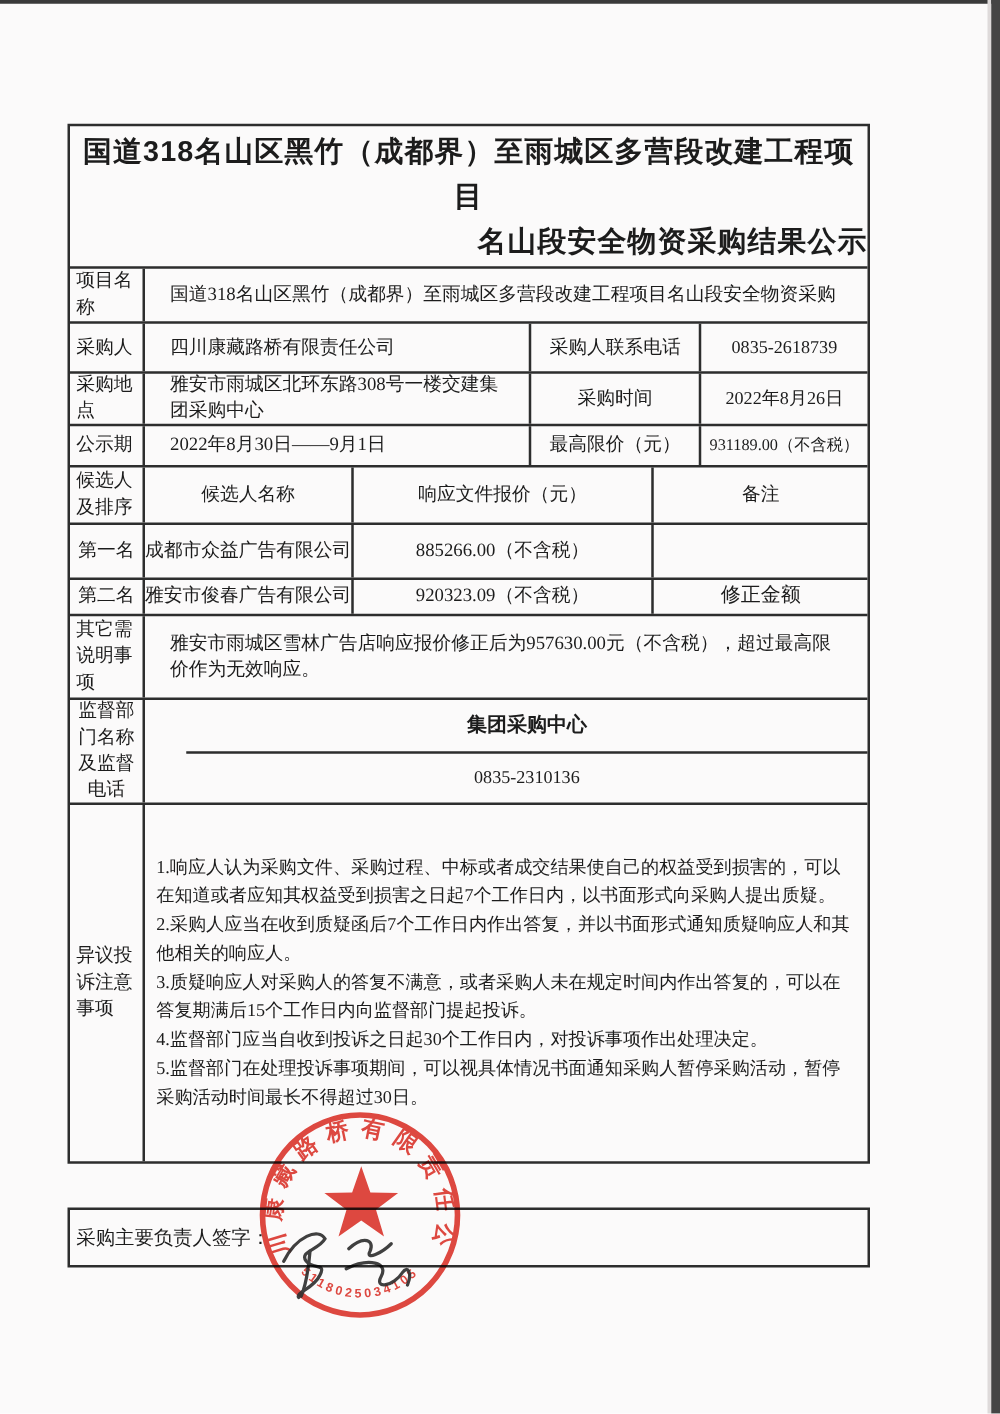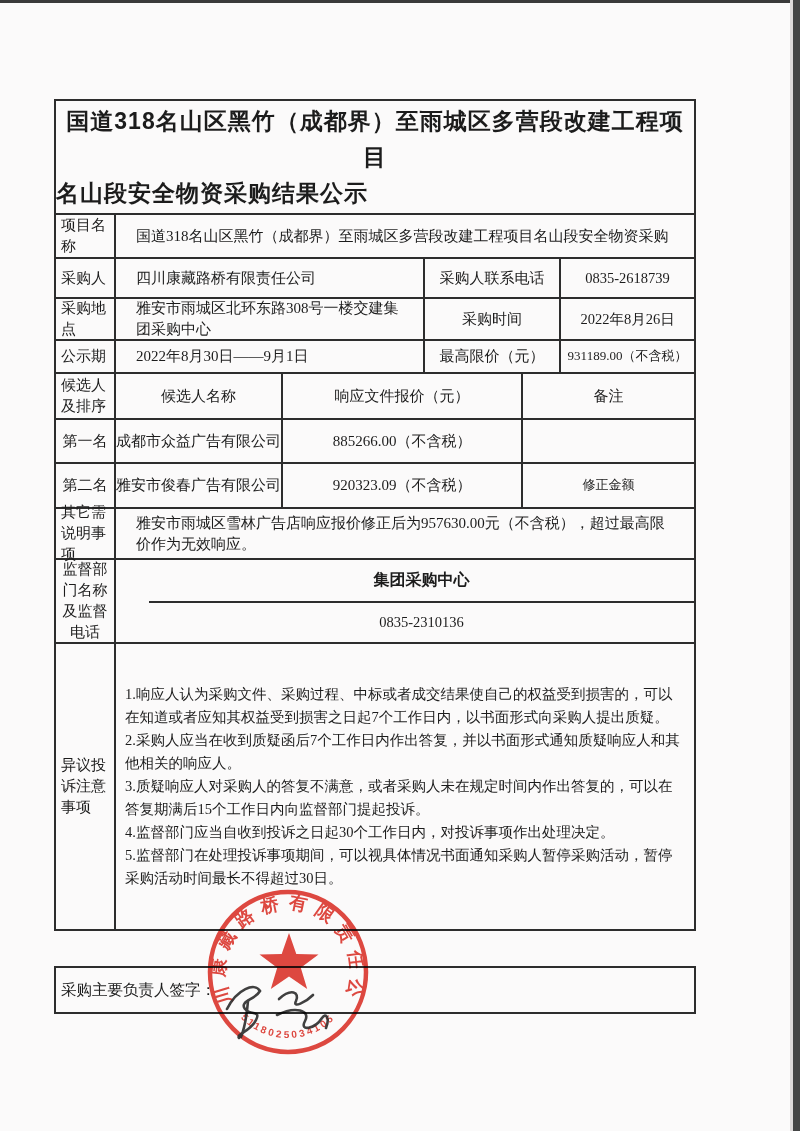--- a/index.html
+++ b/index.html
@@ -13,32 +13,32 @@
              border:2px solid #2d2d2d;background:transparent;}
   .row{display:flex;border-top:2px solid #2d2d2d;box-sizing:border-box;}
   .row.first{border-top:none;}
   .cell{box-sizing:border-box;display:flex;align-items:center;font-size:15px;line-height:1.4;}
   .bd-r{border-right:2px solid #2d2d2d;}
   .lbl{width:60px;flex:0 0 60px;padding:3px 5px;}
   .val{padding:3px 20px;}
   .c{justify-content:center;text-align:center;}
   .num{font-size:14.5px;}
 
-  .title-row{height:112px;display:flex;flex-direction:column;justify-content:center;align-items:flex-start;}
+  .title-row{height:112px;display:flex;flex-direction:column;justify-content:center;align-items:flex-end;}
   .title-line{font-family:"Liberation Sans","DejaVu Sans",sans-serif;font-weight:bold;
               font-size:23px;line-height:36px;letter-spacing:1px;text-align:center;}
 
   .h-project{height:44px;}
   .h-purchaser{height:40px;}
   .h-location{height:42px;}
   .h-publicity{height:33px;}
   .h-candhead{height:46px;}
   .h-cand1{height:44px;}
-  .h-cand2{height:45px;}
-  .h-other{height:51px;}
+  .h-cand2{height:29px;}
+  .h-other{height:67px;}
   .h-superv{height:84px;gap:33px;}
   .h-object{height:287px;}
 
   .w-val{width:309px;flex:0 0 309px;}
   .w-c3{width:136px;flex:0 0 136px;}
   .w-c4{flex:1;}
   .w-cname{width:167px;flex:0 0 167px;}
   .w-quote{width:240px;flex:0 0 240px;}
 
   .cand{font-weight:400;font-size:13.5px;}
@@ -106,21 +106,21 @@
       <div class="cell lbl bd-r c">第一名</div>
       <div class="cell c bd-r w-cname">成都市众益广告有限公司</div>
       <div class="cell c bd-r w-quote">885266.00（不含税）</div>
       <div class="cell c w-c4"></div>
     </div>
 
     <div class="row h-cand2 cand">
       <div class="cell lbl bd-r c">第二名</div>
       <div class="cell c bd-r w-cname">雅安市俊春广告有限公司</div>
       <div class="cell c bd-r w-quote">920323.09（不含税）</div>
-      <div class="cell c w-c4" style="font-size:13px;text-align:right;">修正金额</div>
+      <div class="cell c w-c4" style="font-size:16px;text-align:right;">修正金额</div>
     </div>
 
     <div class="row h-other">
       <div class="cell lbl bd-r">其它需说明事项</div>
       <div class="cell val w-c4">雅安市雨城区雪林广告店响应报价修正后为957630.00元（不含税），超过最高限价作为无效响应。</div>
     </div>
 
     <div class="row h-superv">
       <div class="cell lbl bd-r c" style="text-align:center;">监督部门名称及监督电话</div>
       <div class="superv-col">

